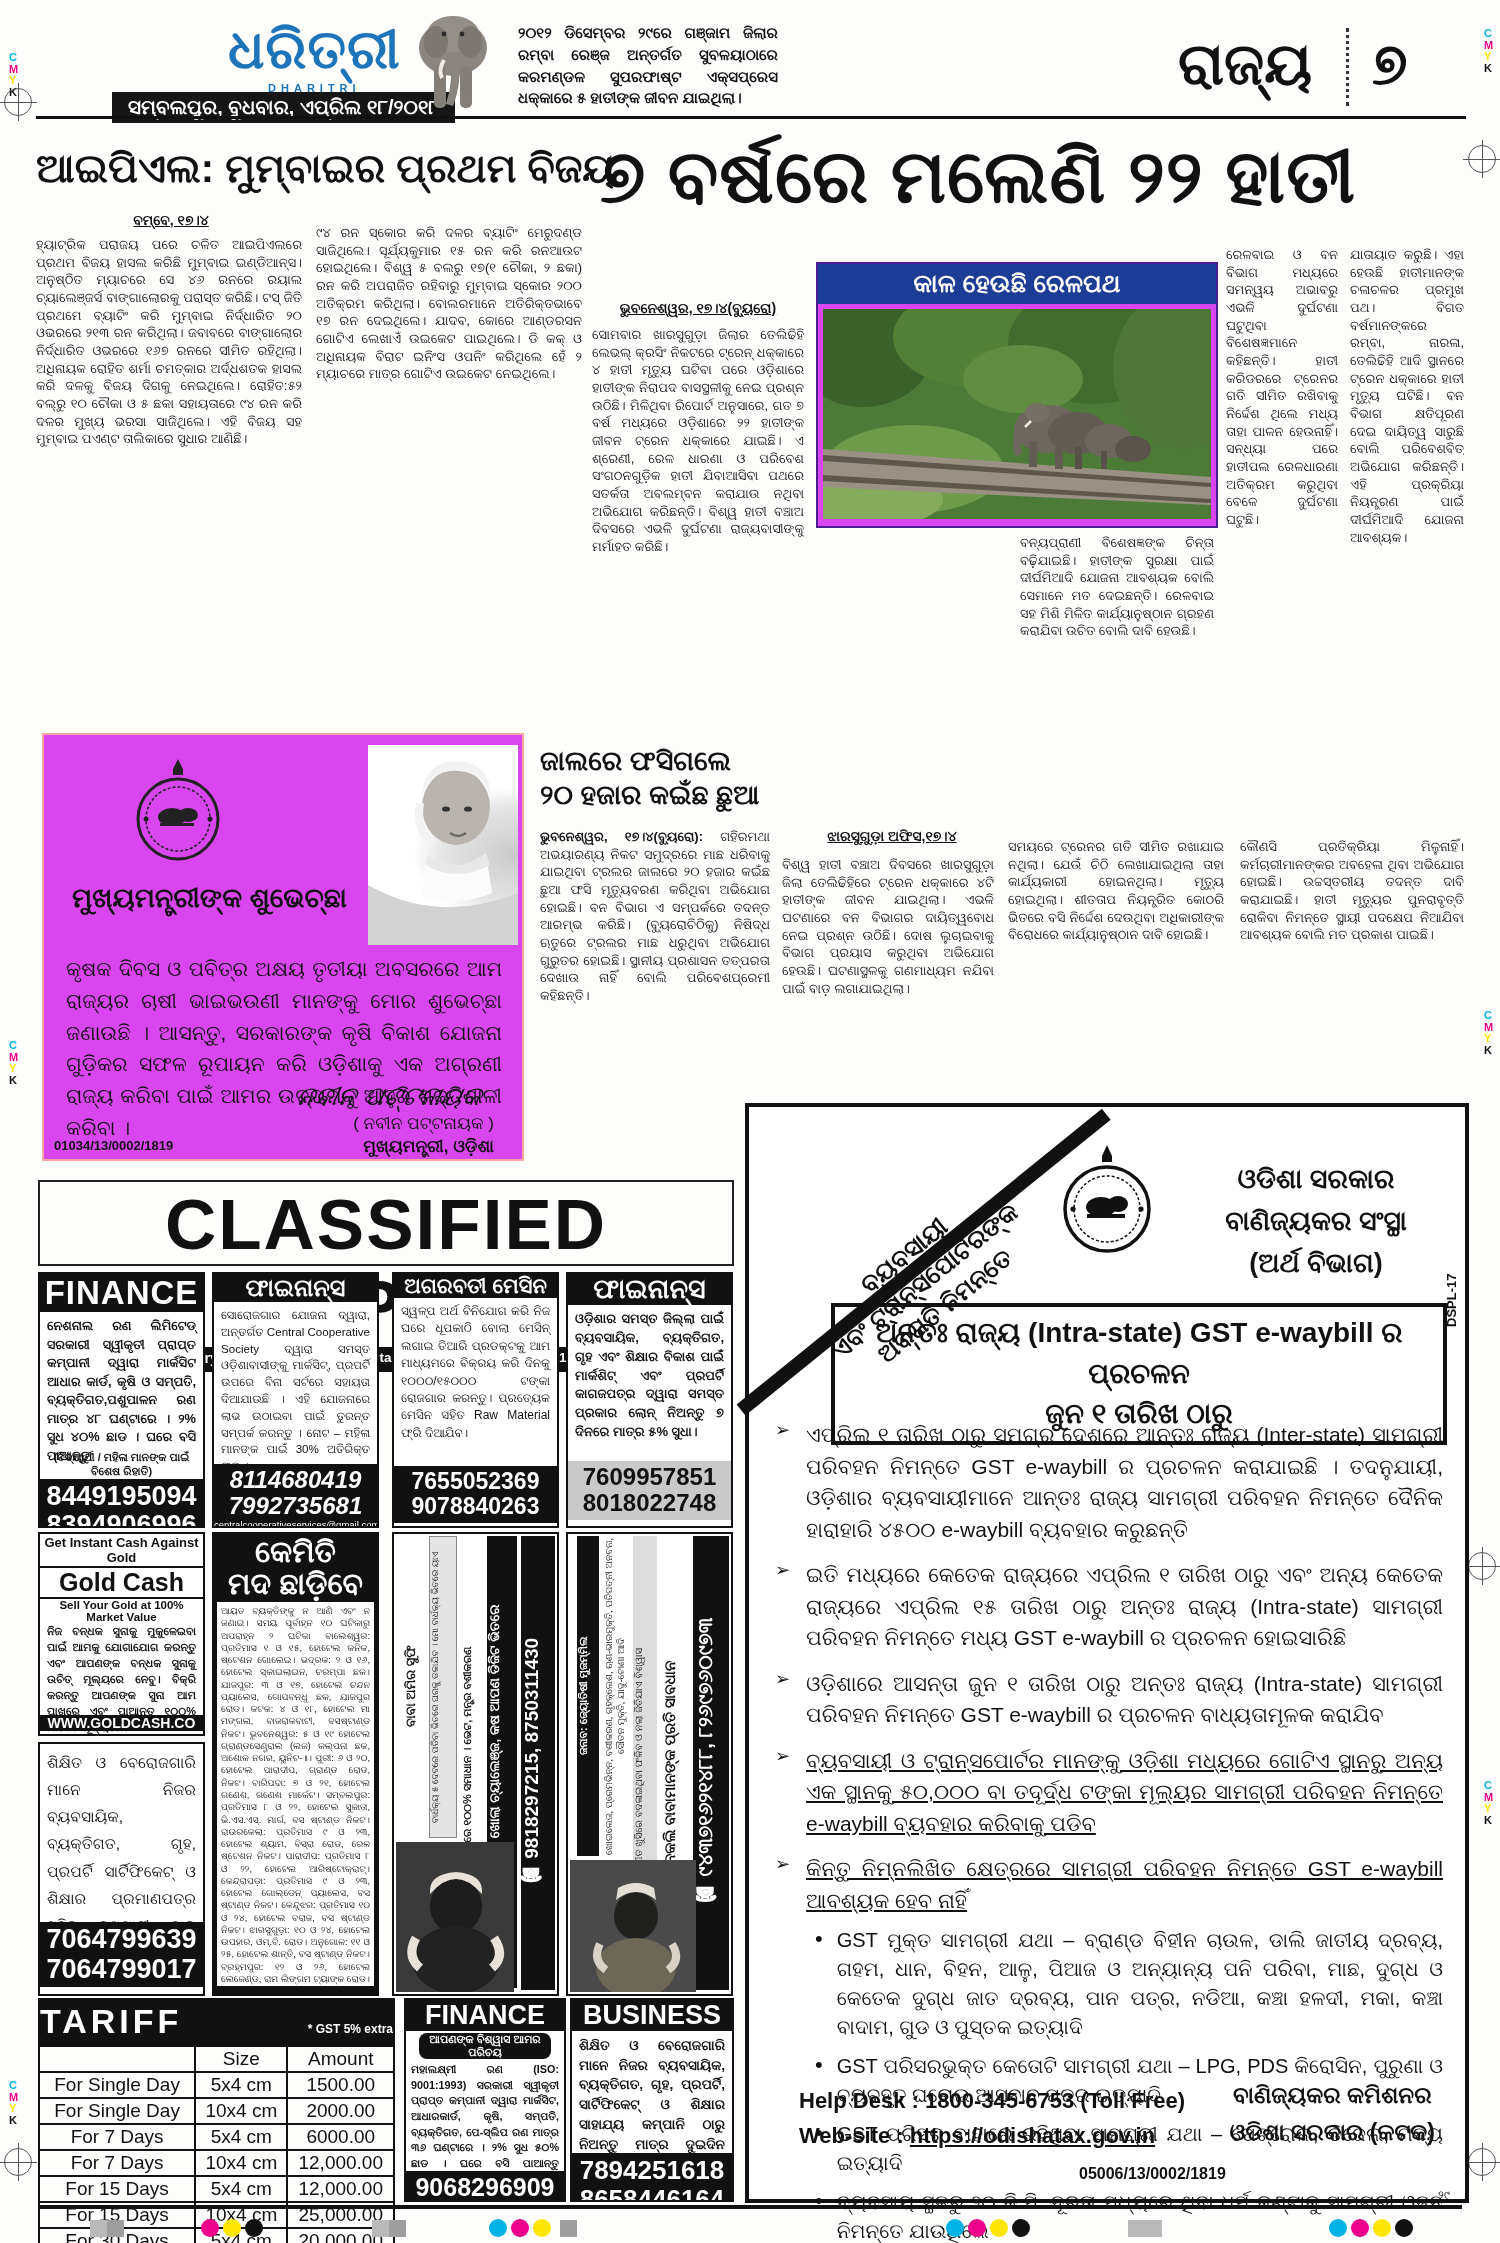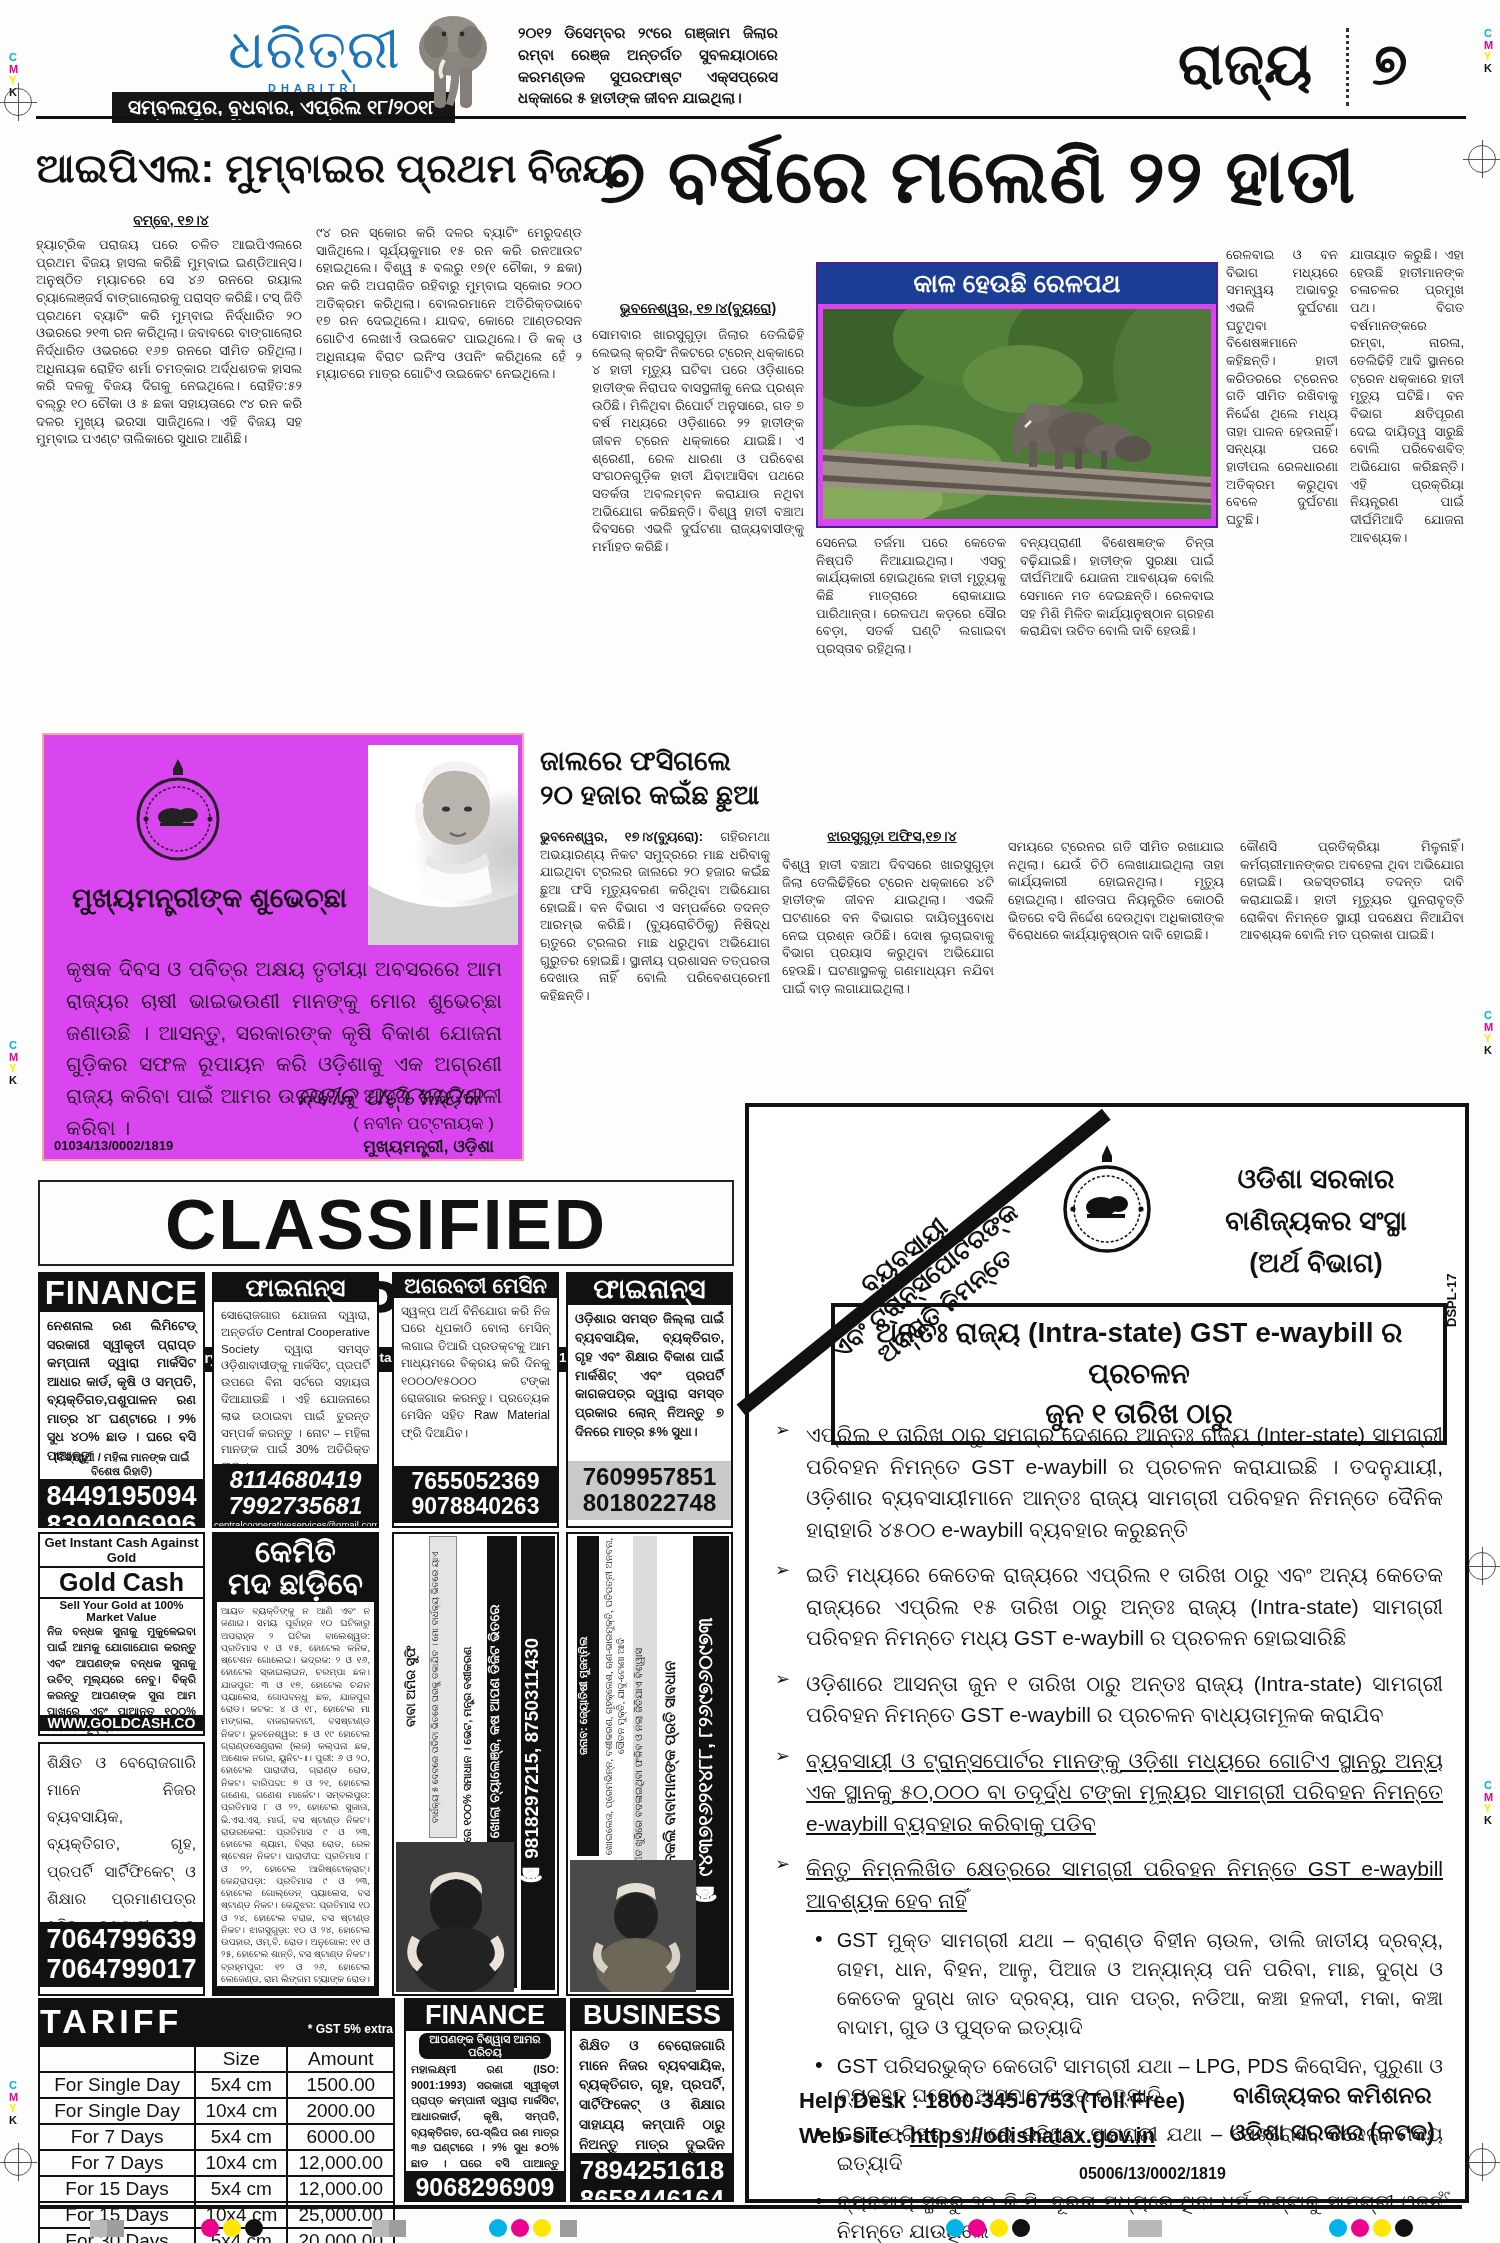--- a/index.html
+++ b/index.html
@@ -12,21 +12,21 @@
   .odia-sm{font-size:13px;line-height:1.36;}
   .rule{background:#111;}
   .vtext{writing-mode:vertical-rl;transform:rotate(180deg);}
   .regletter{font-size:11px;font-weight:bold;line-height:1.05;font-family:"Liberation Sans",sans-serif;}
   .c-c{color:#00b3e6}.c-m{color:#ec008c}.c-y{color:#ffe600}.c-k{color:#111}
   .crosshair{width:26px;height:26px;border:1px solid #555;border-radius:50%;position:absolute;}
   .crosshair:before,.crosshair:after{content:"";position:absolute;background:#555;}
   .crosshair:before{left:50%;top:-6px;width:1px;height:38px;}
   .crosshair:after{top:50%;left:-6px;height:1px;width:38px;}
   
-  .logo{font-size:54px;font-weight:normal;color:#1e74b8;letter-spacing:1px;}
+  .logo{font-size:54px;font-weight:bold;color:#1e74b8;letter-spacing:1px;}
   .logo-sub{font-size:11px;font-weight:bold;color:#1e74b8;letter-spacing:5px;}
   .edition-bar{background:#161616;color:#fff;font-size:20px;font-weight:bold;
                padding:4px 16px;white-space:nowrap;}
   .section-name{font-size:58px;font-weight:bold;}
   .dotted-div{border-left:3px dotted #333;}
   
   .hl-main{font-size:74px;font-weight:bold;letter-spacing:1px;white-space:nowrap;}
   .hl-left{font-size:40px;font-weight:bold;white-space:nowrap;}
   .hl-mid{font-size:46px;font-weight:bold;white-space:nowrap;}
   .kicker{font-size:27px;font-weight:bold;line-height:1.25;}
@@ -143,21 +143,20 @@
         <rect x="278" y="142" width="6" height="18" fill="#59524a"></rect>
         <path d="M200 112 q-10 18 -4 34" stroke="#6e675f" stroke-width="7" fill="none"></path>
         <ellipse cx="214" cy="104" rx="12" ry="10" fill="#766f66"></ellipse>
         <path d="M208 112 l-6 6" stroke="#efe9e2" stroke-width="2.5"></path>
       </svg>
     </div>
   </div>
 
   <div class="abs odia-sm just" style="left:1226px;top:246px;width:112px;height:482px;overflow:hidden;">ରେଳବାଇ ଓ ବନ ବିଭାଗ ମଧ୍ୟରେ ସମନ୍ୱୟ ଅଭାବରୁ ଏଭଳି ଦୁର୍ଘଟଣା ଘଟୁଥିବା ବିଶେଷଜ୍ଞମାନେ କହିଛନ୍ତି। ହାତୀ କରିଡରରେ ଟ୍ରେନର ଗତି ସୀମିତ ରଖିବାକୁ ନିର୍ଦ୍ଦେଶ ଥିଲେ ମଧ୍ୟ ତାହା ପାଳନ ହେଉନାହିଁ। ସନ୍ଧ୍ୟା ପରେ ହାତୀପଲ ରେଳଧାରଣା ଅତିକ୍ରମ କରୁଥିବା ବେଳେ ଦୁର୍ଘଟଣା ଘଟୁଛି।</div>
   <div class="abs odia-sm just" style="left:1350px;top:246px;width:114px;height:482px;overflow:hidden;">ଯାତାୟାତ କରୁଛି। ଏହା ହେଉଛି ହାତୀମାନଙ୍କ ଚଳାଚଳର ପ୍ରମୁଖ ପଥ। ବିଗତ ବର୍ଷମାନଙ୍କରେ ରମ୍ବା, ନାରଳା, ତେଲିଢିହି ଆଦି ସ୍ଥାନରେ ଟ୍ରେନ ଧକ୍କାରେ ହାତୀ ମୃତ୍ୟୁ ଘଟିଛି। ବନ ବିଭାଗ କ୍ଷତିପୂରଣ ଦେଇ ଦାୟିତ୍ୱ ସାରୁଛି ବୋଲି ପରିବେଶବିତ୍ ଅଭିଯୋଗ କରିଛନ୍ତି। ଏହି ପ୍ରକ୍ରିୟା ନିୟନ୍ତ୍ରଣ ପାଇଁ ଦୀର୍ଘମିଆଦି ଯୋଜନା ଆବଶ୍ୟକ।</div>
-  <div class="abs odia-sm just" style="left:816px;top:534px;width:190px;height:194px;overflow:hidden;">ସେନେଇ ତର୍ଜମା ପରେ କେତେକ ନିଷ୍ପତି ନିଆଯାଇଥିଲା। ଏସବୁ କାର୍ଯ୍ୟକାରୀ ହୋଇଥିଲେ ହାତୀ ମୃତ୍ୟୁକୁ କିଛି ମାତ୍ରାରେ ରୋକାଯାଇ ପାରିଥାନ୍ତା। ରେଳପଥ କଡ଼ରେ ସୌର ବେଡ଼ା, ସତର୍କ ଘଣ୍ଟି ଲଗାଇବା ପ୍ରସ୍ତାବ ରହିଥିଲା।</div>
   <div class="abs odia-sm just" style="left:1020px;top:534px;width:194px;height:194px;overflow:hidden;">ବନ୍ୟପ୍ରାଣୀ ବିଶେଷଜ୍ଞଙ୍କ ଚିନ୍ତା ବଢ଼ିଯାଇଛି। ହାତୀଙ୍କ ସୁରକ୍ଷା ପାଇଁ ଦୀର୍ଘମିଆଦି ଯୋଜନା ଆବଶ୍ୟକ ବୋଲି ସେମାନେ ମତ ଦେଇଛନ୍ତି। ରେଳବାଇ ସହ ମିଶି ମିଳିତ କାର୍ଯ୍ୟାନୁଷ୍ଠାନ ଗ୍ରହଣ କରାଯିବା ଉଚିତ ବୋଲି ଦାବି ହେଉଛି।</div>
 
   <div class="abs cmbox" style="left:42px;top:733px;width:478px;height:424px;">
     <div class="abs" style="right:6px;top:8px;font-size:13px;font-weight:bold;">
       <span class="vtext" style="height:74px;">DSPL-19</span>
     </div>
 
     <div class="abs" style="left:86px;top:22px;width:96px;height:110px;">
       <svg width="96" height="110" viewBox="0 0 96 110">
         <path d="M48 2 l5 10 h-10 z M43 12 h10 v6 h-10 z" fill="#222"></path>

